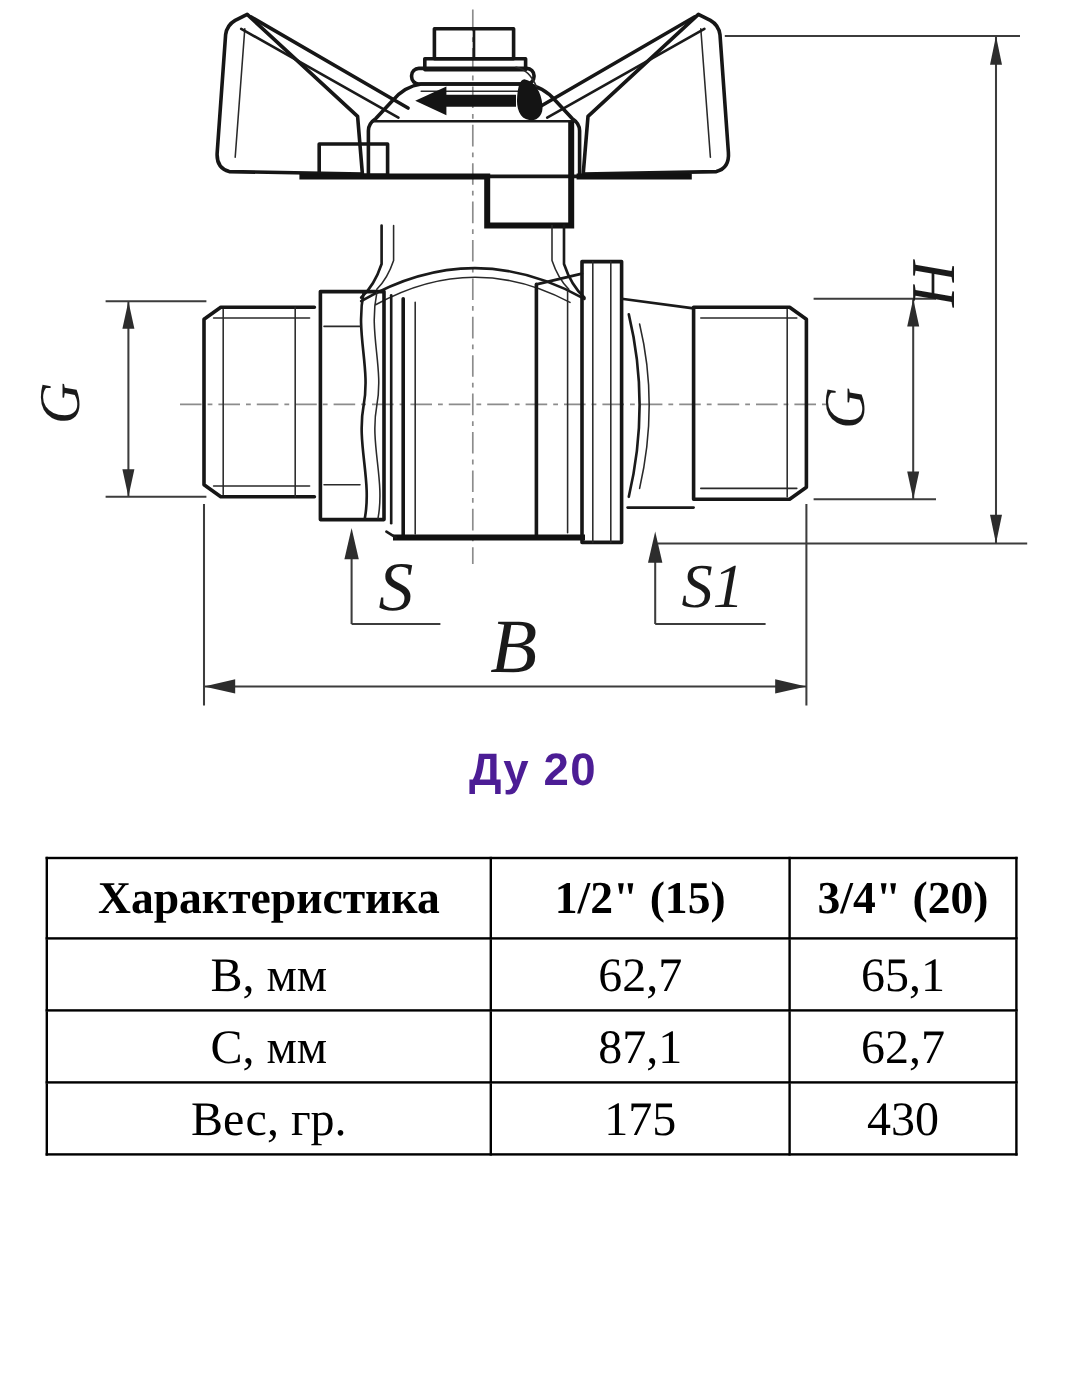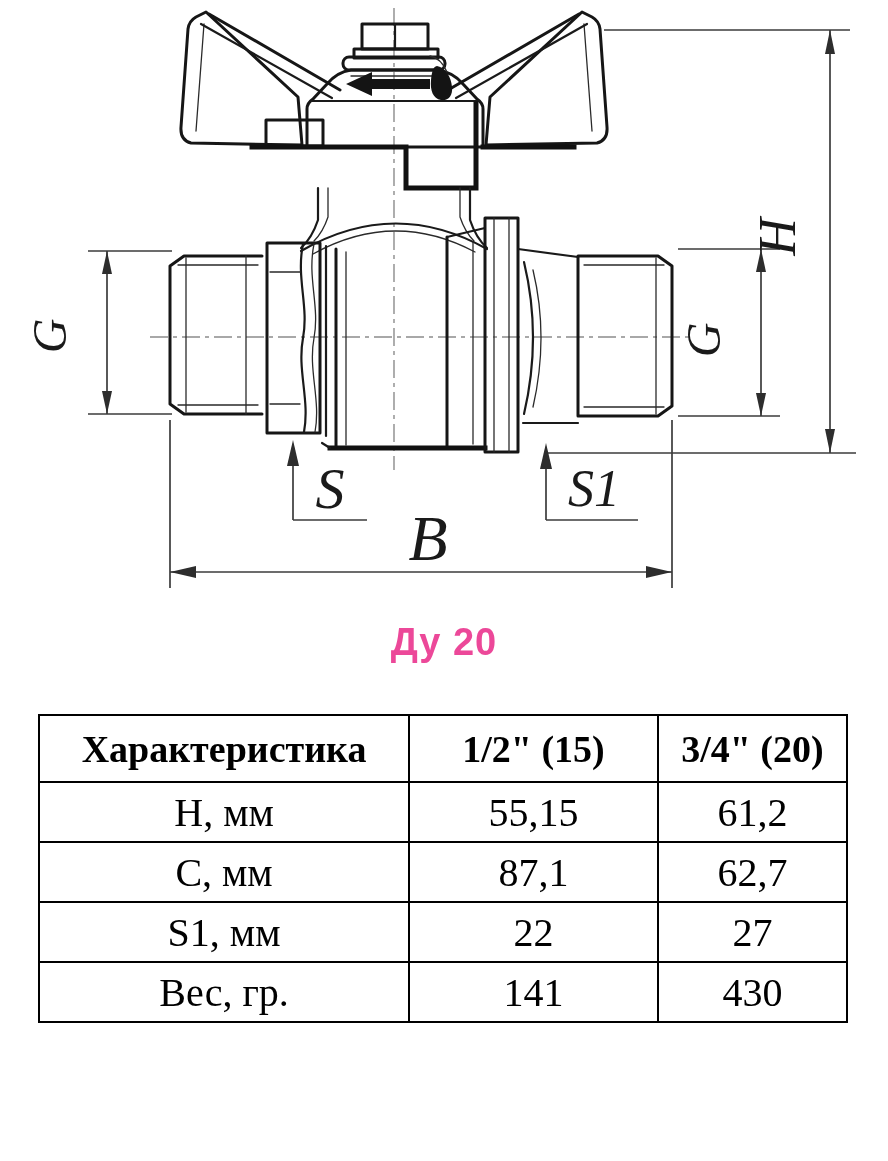--- a/index.html
+++ b/index.html
@@ -11,21 +11,21 @@
   .ol-med{fill:none;stroke:#1a1a1a;stroke-width:2.2;stroke-linejoin:round;stroke-linecap:round;}
   .ol-thin{fill:none;stroke:#2a2a2a;stroke-width:1.3;stroke-linecap:round;}
   .dim{fill:none;stroke:#3c3c3c;stroke-width:1.7;stroke-linecap:butt;}
   .dim-f{fill:#2d2d2d;stroke:none;}
   .blk{fill:#141414;stroke:none;}
   .cl{fill:none;stroke:#8c8c8c;stroke-width:1.4;stroke-dasharray:18 5 4 5;}
   .lbl{font-family:"Liberation Serif",serif;font-style:italic;fill:#1a1a1a;}
   
   .caption{position:absolute;left:0;top:621px;width:100%;text-align:center;
            font-family:"Liberation Sans",sans-serif;font-weight:bold;font-size:38px;
-           letter-spacing:1px;color:#ec4899;}
+           letter-spacing:1px;color:#4c1d95;}
   
   .spec{position:absolute;left:38px;top:714px;width:810px;border-collapse:collapse;
         table-layout:fixed;text-align:center;}
   .spec th,.spec td{border:2.5px solid #000;overflow:hidden;}
   .spec tr{height:60px;}
   .spec tr.hdr{height:67px;border-radius:10px;}
   .spec th{font-weight:bold;font-size:38px;}
   .spec td{font-weight:normal;font-size:40px;}
   .spec .c0{width:45.8%;}
   .spec .c1{width:30.8%;}
@@ -178,35 +178,30 @@
       </colgroup>
     <thead>
       <tr class="hdr">
         <th>Характеристика</th>
         <th>1/2" (15)</th>
         <th>3/4" (20)</th>
       </tr>
     </thead>
     <tbody>
       <tr>
-        <td>Н, мм</td>
-        <td>55,15</td>
-        <td>61,2</td>
+        <td>В, мм</td>
+        <td>62,7</td>
+        <td>65,1</td>
       </tr>
       <tr>
         <td>С, мм</td>
         <td>87,1</td>
         <td>62,7</td>
       </tr>
       <tr>
-        <td>S1, мм</td>
-        <td>22</td>
-        <td>27</td>
-      </tr>
-      <tr>
         <td>Вес, гр.</td>
-        <td>141</td>
+        <td>175</td>
         <td>430</td>
       </tr>
     </tbody>
   </table>
 
 </div>
 
 </body></html>

